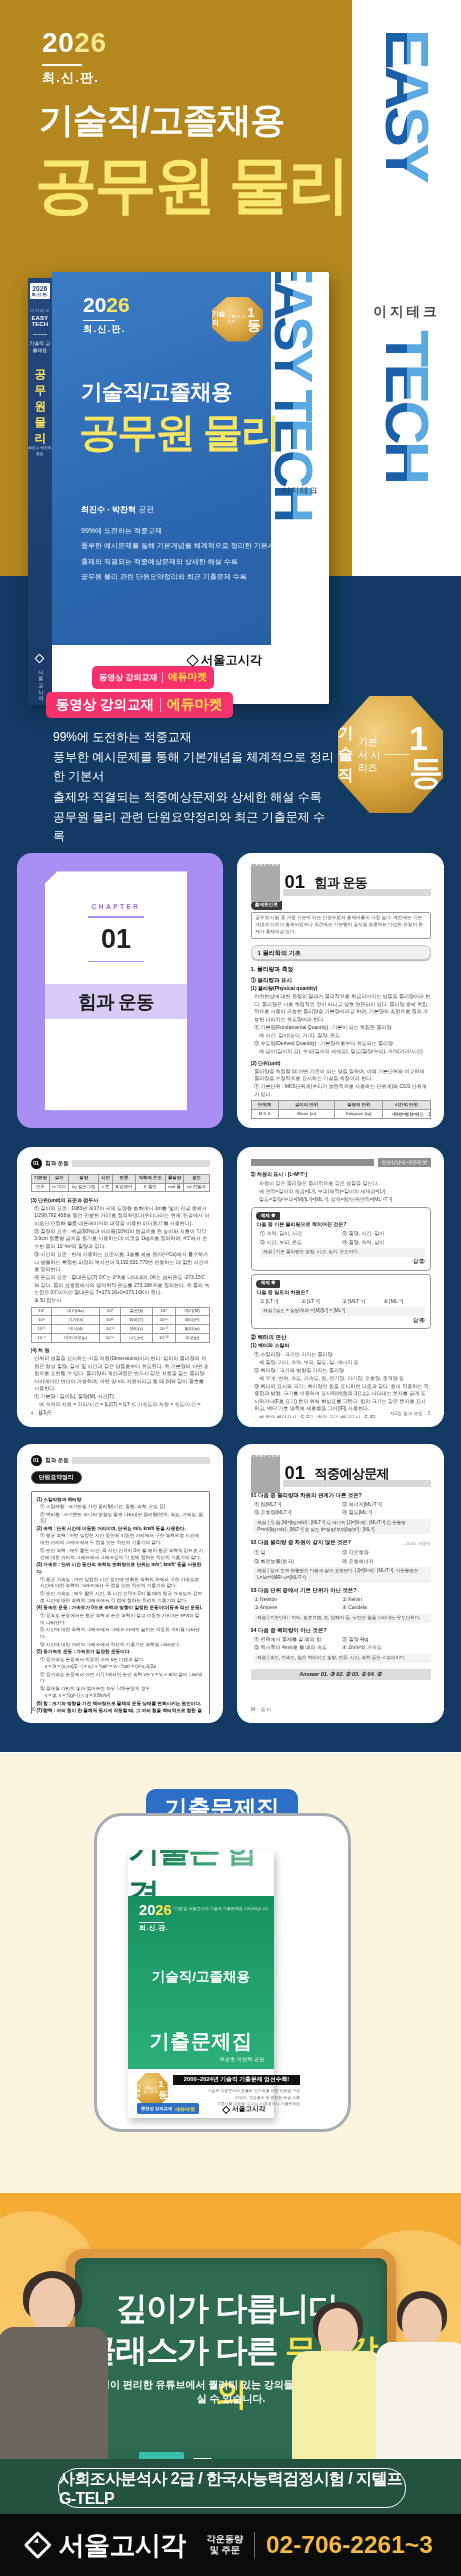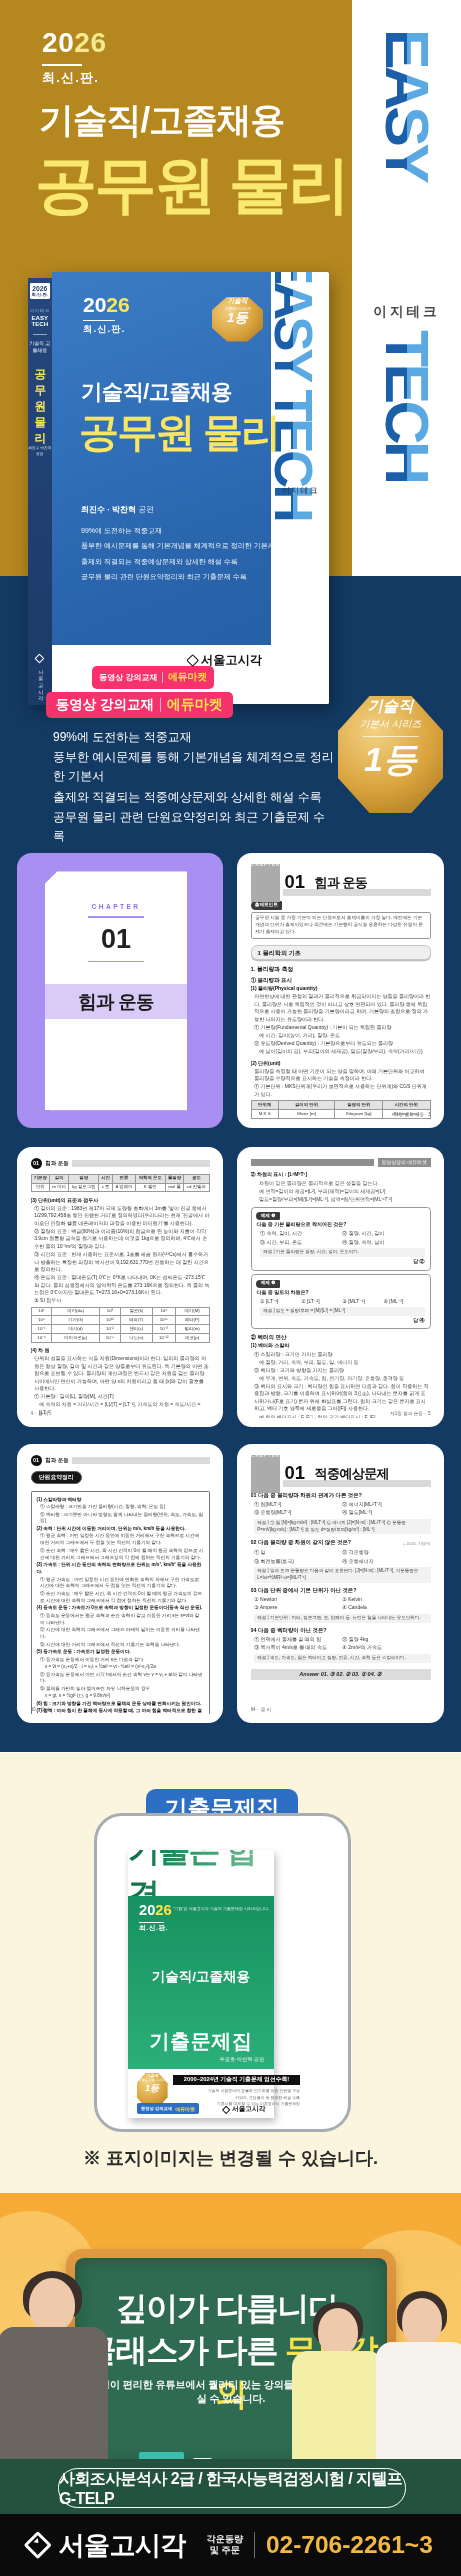--- a/index.html
+++ b/index.html
@@ -40,23 +40,23 @@
   .dia-sm{width:4.9px;height:4.9px;border:0.9px solid #fff;transform:rotate(45deg);border-radius:0.6px;}
   .spine-pub{writing-mode:vertical-rl;text-orientation:upright;font-size:4.9px;color:#E8EEF7;letter-spacing:1.8px;}
   .cover{position:absolute;left:24.5px;top:0;width:277px;height:432px;background:linear-gradient(160deg,#3B7CC6 0%,#2A66AE 60%,#245CA0 100%);border-radius:0 1.8px 1.8px 0;overflow:hidden;}
   .cover-band{position:absolute;right:0;top:0;width:58px;height:100%;background:#fff;overflow:hidden;}
   .cover-band .vtxt{position:absolute;left:-3.7px;top:-22px;font-size:53px;height:465px;}
   .cover-band-kr{position:absolute;right:3.7px;top:213px;width:50px;text-align:center;font-size:8px;color:#333;letter-spacing:1.2px;}
   .cv-year{position:absolute;left:31px;top:21px;font-size:21px;font-weight:900;color:#fff;}
   .cv-year .y2{color:#F9E561;}
   .cv-year-line{position:absolute;left:31px;top:48px;width:32px;height:1.2px;background:#fff;}
   .cv-edition{position:absolute;left:31px;top:51px;font-size:9.2px;font-weight:700;color:#fff;letter-spacing:1.2px;}
-  .gold-badge{position:absolute;display:flex;flex-direction:column;align-items:center;
+  .gold-badge{position:absolute;display:flex;flex-direction:row;align-items:center;
       background:radial-gradient(circle at 35% 30%,#F3D184,#D9A33C 55%,#A5721F);color:#fff;
-      clip-path:polygon(30% 0,70% 0,100% 30%,100% 70%,70% 100%,30% 100%,0 70%,0 30%);font-style:italic;}
+      clip-path:polygon(30% 0,70% 0,100% 30%,100% 70%,70% 100%,30% 100%,0 70%,0 30%);}
   .gb-cover{left:160px;top:24.5px;width:51px;height:45px;}
   .gb-cover .g1{font-size:6.7px;font-weight:800;}
   .gb-cover .g2{font-size:4.3px;}
   .gb-cover .g3{font-size:13.5px;font-weight:900;line-height:1;}
   .cv-sub{position:absolute;left:29px;top:105px;font-size:21.4px;font-weight:900;color:#fff;letter-spacing:-0.6px;}
   .cv-title{position:absolute;left:27px;top:133px;font-size:40px;font-weight:900;color:#F9E561;letter-spacing:-1.8px;}
   .cv-auth{position:absolute;left:29px;top:232px;font-size:8px;font-weight:700;color:#fff;}
   .cv-auth .lite{font-weight:400;color:#D8E4F2;}
   .cv-bullets{position:absolute;left:29px;top:252px;font-size:7px;color:rgba(255,255,255,.95);line-height:2.1;}
   .cv-foot{position:absolute;left:0;bottom:0;width:100%;height:59px;background:#fff;}
@@ -574,21 +574,20 @@
           <span class="p1">동영상 강의교재</span>
           <span class="p2">에듀마켓</span>
         </div>
         <div class="gb-pub">
           <span class="dia-xs"></span>
           <span>서울고시각</span>
         </div>
       </div>
     </div>
   </div>
-  <div class="abs wb-note">※ 표지이미지는 변경될 수 있습니다.</div>
 
   <div class="abs promo">
     <div class="bokeh" style="left:-37px;top:18.4px;width:135px;height:135px;"></div>
     <div class="bokeh" style="right:-31px;top:37px;width:159px;height:159px;"></div>
     <div class="board-frame">
       <div class="board">
         <div class="bd-l1">깊이가 다릅니다.</div>
         <div class="bd-l2"><span>클래스가 다른 </span><span class="yl">무료강의</span></div>
         <div class="bd-sub">접근성이 편리한 유튜브에서 퀄리티 있는 강의들을 모두 무료로 들으실 수 있습니다.</div>
       </div>

